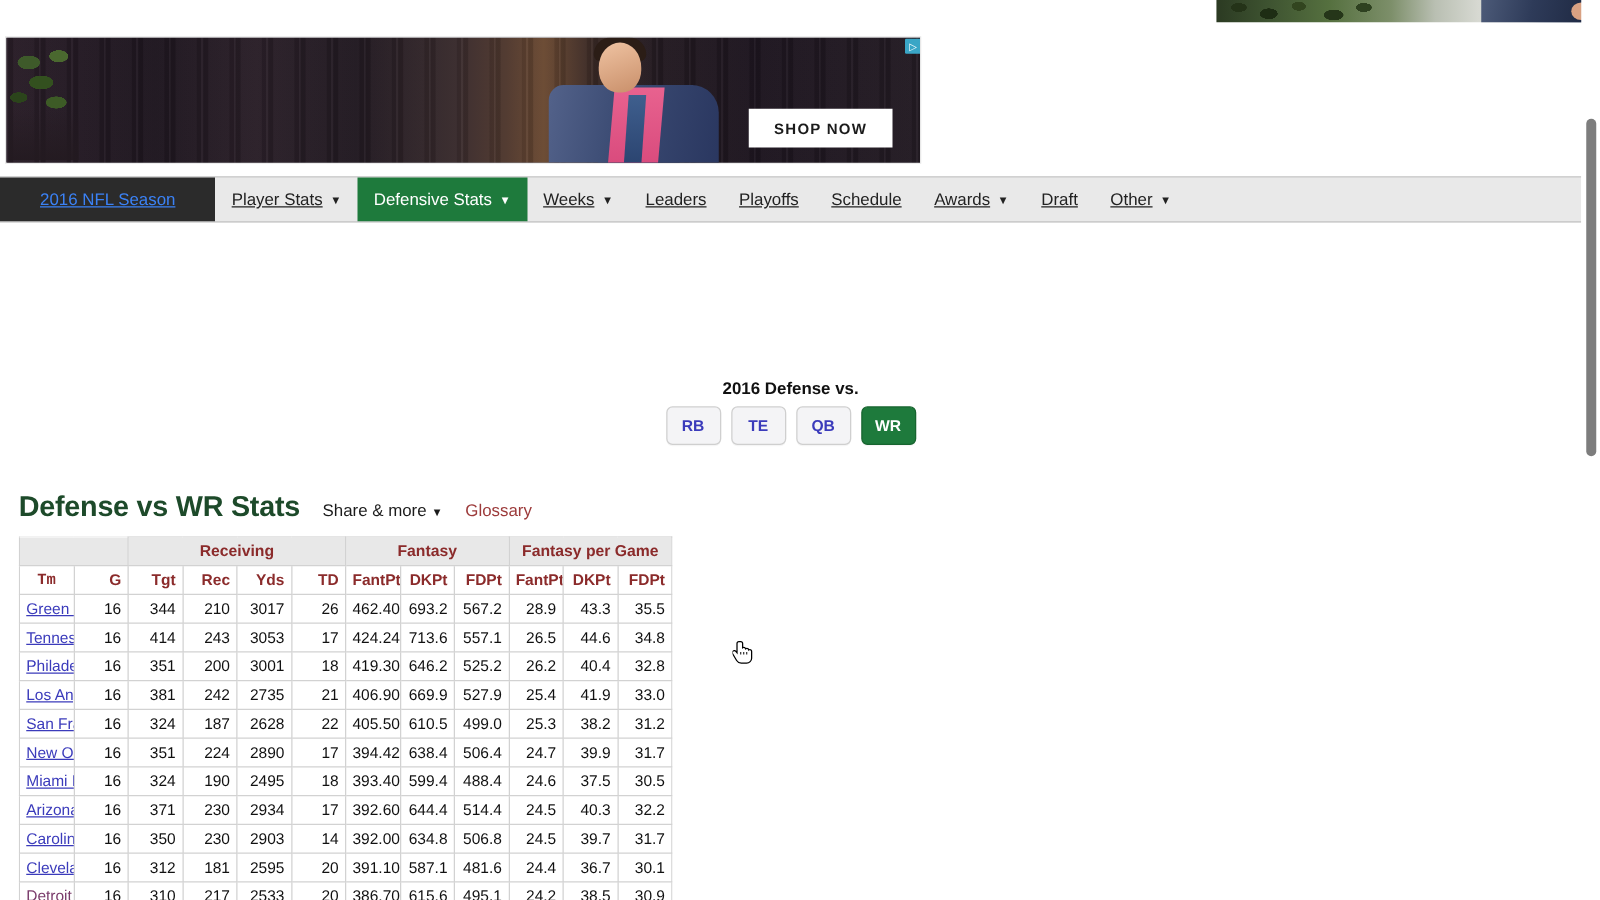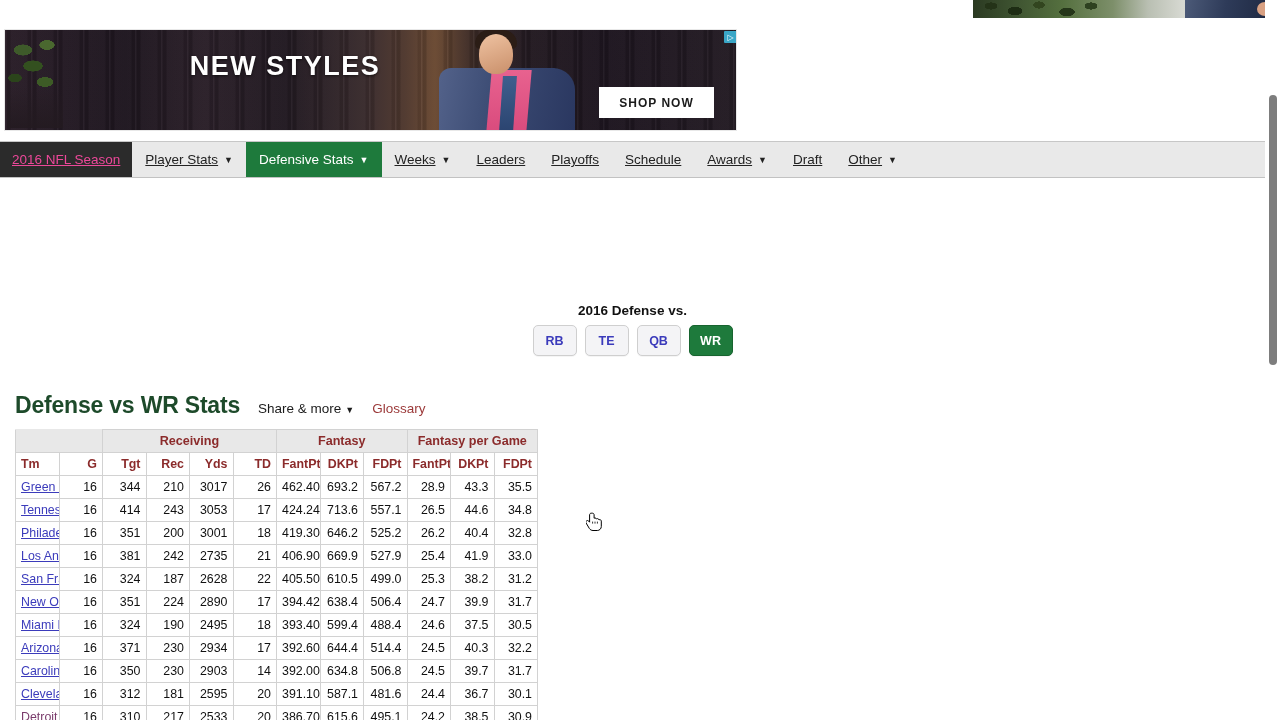--- a/index.html
+++ b/index.html
@@ -183,23 +183,23 @@
     display: flex; align-items: center;
     padding: 0 13px;
     color: #222;
     white-space: nowrap;
     cursor: pointer;
     user-select: none;
   }
   .nav-item .lbl { text-decoration: underline; }
   .nav-item .caret { margin-left: 6px; font-size: 9px; text-decoration: none; }
   .nav-item.season {
-    background: #2b2b2b; color: #ec4899;
+    background: #2b2b2b; color: #3b82f6;
     font-weight: normal;
-    padding: 0 12px;
+    padding: 0 32px;
   }
   .nav-item.active {
     background: #1e7a3c; color: #ffffff;
   }
   .nav-item.active .lbl { text-decoration: none; }
 
   
   .switch-title {
     position: absolute; left: 0; top: 303px; width: 1265px;
     text-align: center;
@@ -272,21 +272,21 @@
     text-align: center;
     font-size: 12.6px;
   }
   table.stats thead tr.cols th {
     background: #ffffff;
     color: #8b2b2b;
     font-weight: bold;
     text-align: right;
     font-size: 12.4px;
   }
-  table.stats thead tr.cols th.tm { text-align: left; }
+  table.stats thead tr.cols th.tm { text-align: center; font-family: Liberation Mono, monospace; }
   table.stats tbody td { background: #ffffff; text-align: right; }
   table.stats tbody td.tm { text-align: left; }
   table.stats tbody td.tm a {
     color: #3b3bbb; text-decoration: underline; cursor: pointer;
   }
   table.stats tbody tr.visited td.tm a { color: #7a3b6b; }
   .c-tm   { width: 137px; }
   .c-g    { width: 22px; }
   .c-tgt  { width: 30px; }
   .c-rec  { width: 30px; }
@@ -337,21 +337,20 @@
       <div class="ad-model">
         <div class="lapelL"></div>
           <div class="lapelR"></div>
         <div class="body"></div>
         <div class="shirt"></div>
         <div class="tie"></div>
         <div class="hair"></div>
         <div class="head"></div>
       </div>
       <div class="ad-copy">
-        <div>NEW STYLES</div>
       </div>
       <div class="ad-cta">SHOP NOW</div>
       <div class="ad-adchoice">▷</div>
     </div>
   </div>
 
   <nav class="navbar" id="navbar">
       <div class="nav-item season">
         <span class="lbl">2016 NFL Season</span>
       </div>

